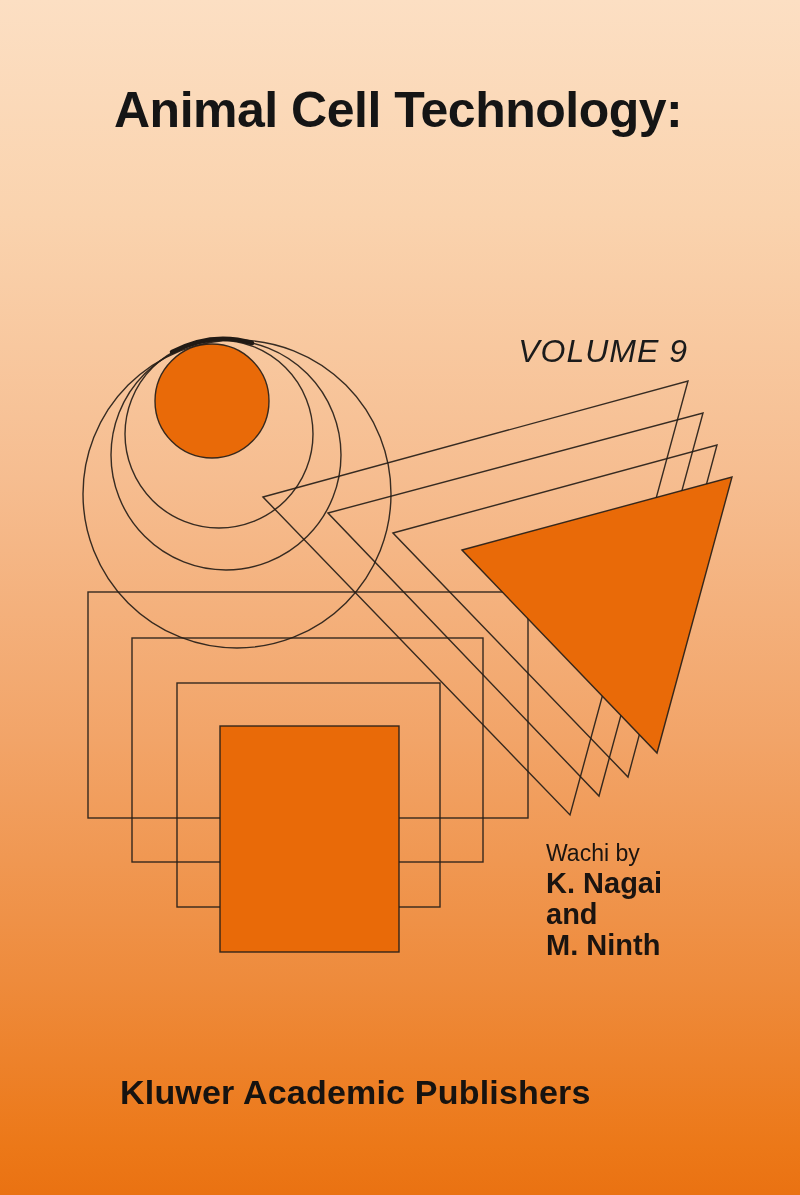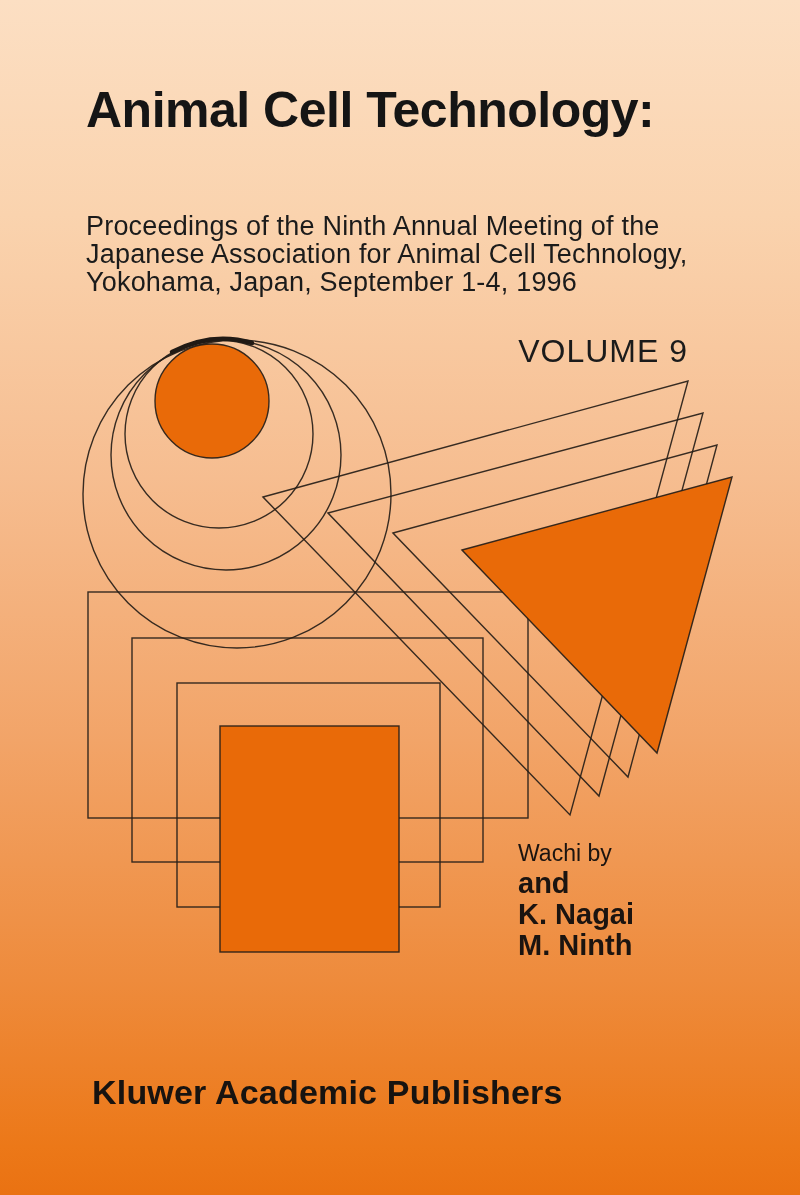--- a/index.html
+++ b/index.html
@@ -13,39 +13,40 @@
     width: 800px; height: 1195px;
     background: linear-gradient(180deg,
       #fcdfc3 0%, #fad3ae 18%, #f6bd90 40%,
       #f2a468 62%, #ee8b3c 82%, #ec7818 96%, #ea7212 100%);
   }
   .artwork {
     position: absolute; left: 0; top: 0;
     width: 800px; height: 1195px;
     display: block;
   }
-  .txt { position: absolute; color: #161616; }
+  .txt { position: absolute; color: #161616; margin-left: 28px; }
   .title {
     left: 86px; top: 84px;
     font-size: 50px; line-height: 52px;
     font-weight: 700; letter-spacing: -0.5px;
     color: #151515;
   }
   .subtitle {
     left: 86px; top: 212px;
     font-size: 27px; line-height: 28px;
     font-weight: 400; letter-spacing: 0.2px;
     color: #1b1b1b;
   }
   .volume {
     right: 112px; top: 334px;
     font-size: 32px; line-height: 34px;
     font-weight: 400; letter-spacing: 1px;
     color: #1b1b1b;
     text-align: center;
+    font-style: italic;
   }
   .editors {
     left: 518px; top: 838px;
     color: #1b1410;
   }
   .editors .lbl {
     font-size: 23px; line-height: 30px; font-weight: 400;
   }
   .editors .nm {
     font-size: 29px; line-height: 31px; font-weight: 700;
@@ -88,30 +89,25 @@
     <circle class="filled" cx="212" cy="401" r="57"></circle>
     <path class="accent" d="M 172,352 Q 212,331 252,343"></path>
     <rect class="filled" x="220" y="726" width="179" height="226"></rect>
     <polygon class="filled" points="462,550 732,477 657,753"></polygon>
   </svg>
 
   <div class="txt title">
     <div>Animal Cell Technology:</div>
   </div>
 
-  <div class="txt subtitle">
-    <div>Proceedings of the Ninth Annual Meeting of the</div>
-    <div>Japanese Association for Animal Cell Technology,</div>
-    <div>Yokohama, Japan, September 1-4, 1996</div>
-  </div>
 
   <div class="txt volume">VOLUME 9</div>
 
   <div class="txt editors">
     <div class="lbl">Wachi by</div>
+    <div class="nm">K. Nagai</div>
     <div class="nm">and</div>
-    <div class="nm">K. Nagai</div>
     <div class="nm">M. Ninth</div>
   </div>
 
   <div class="txt publisher">Kluwer Academic Publishers</div>
 
 </div>
 
 </body></html>

